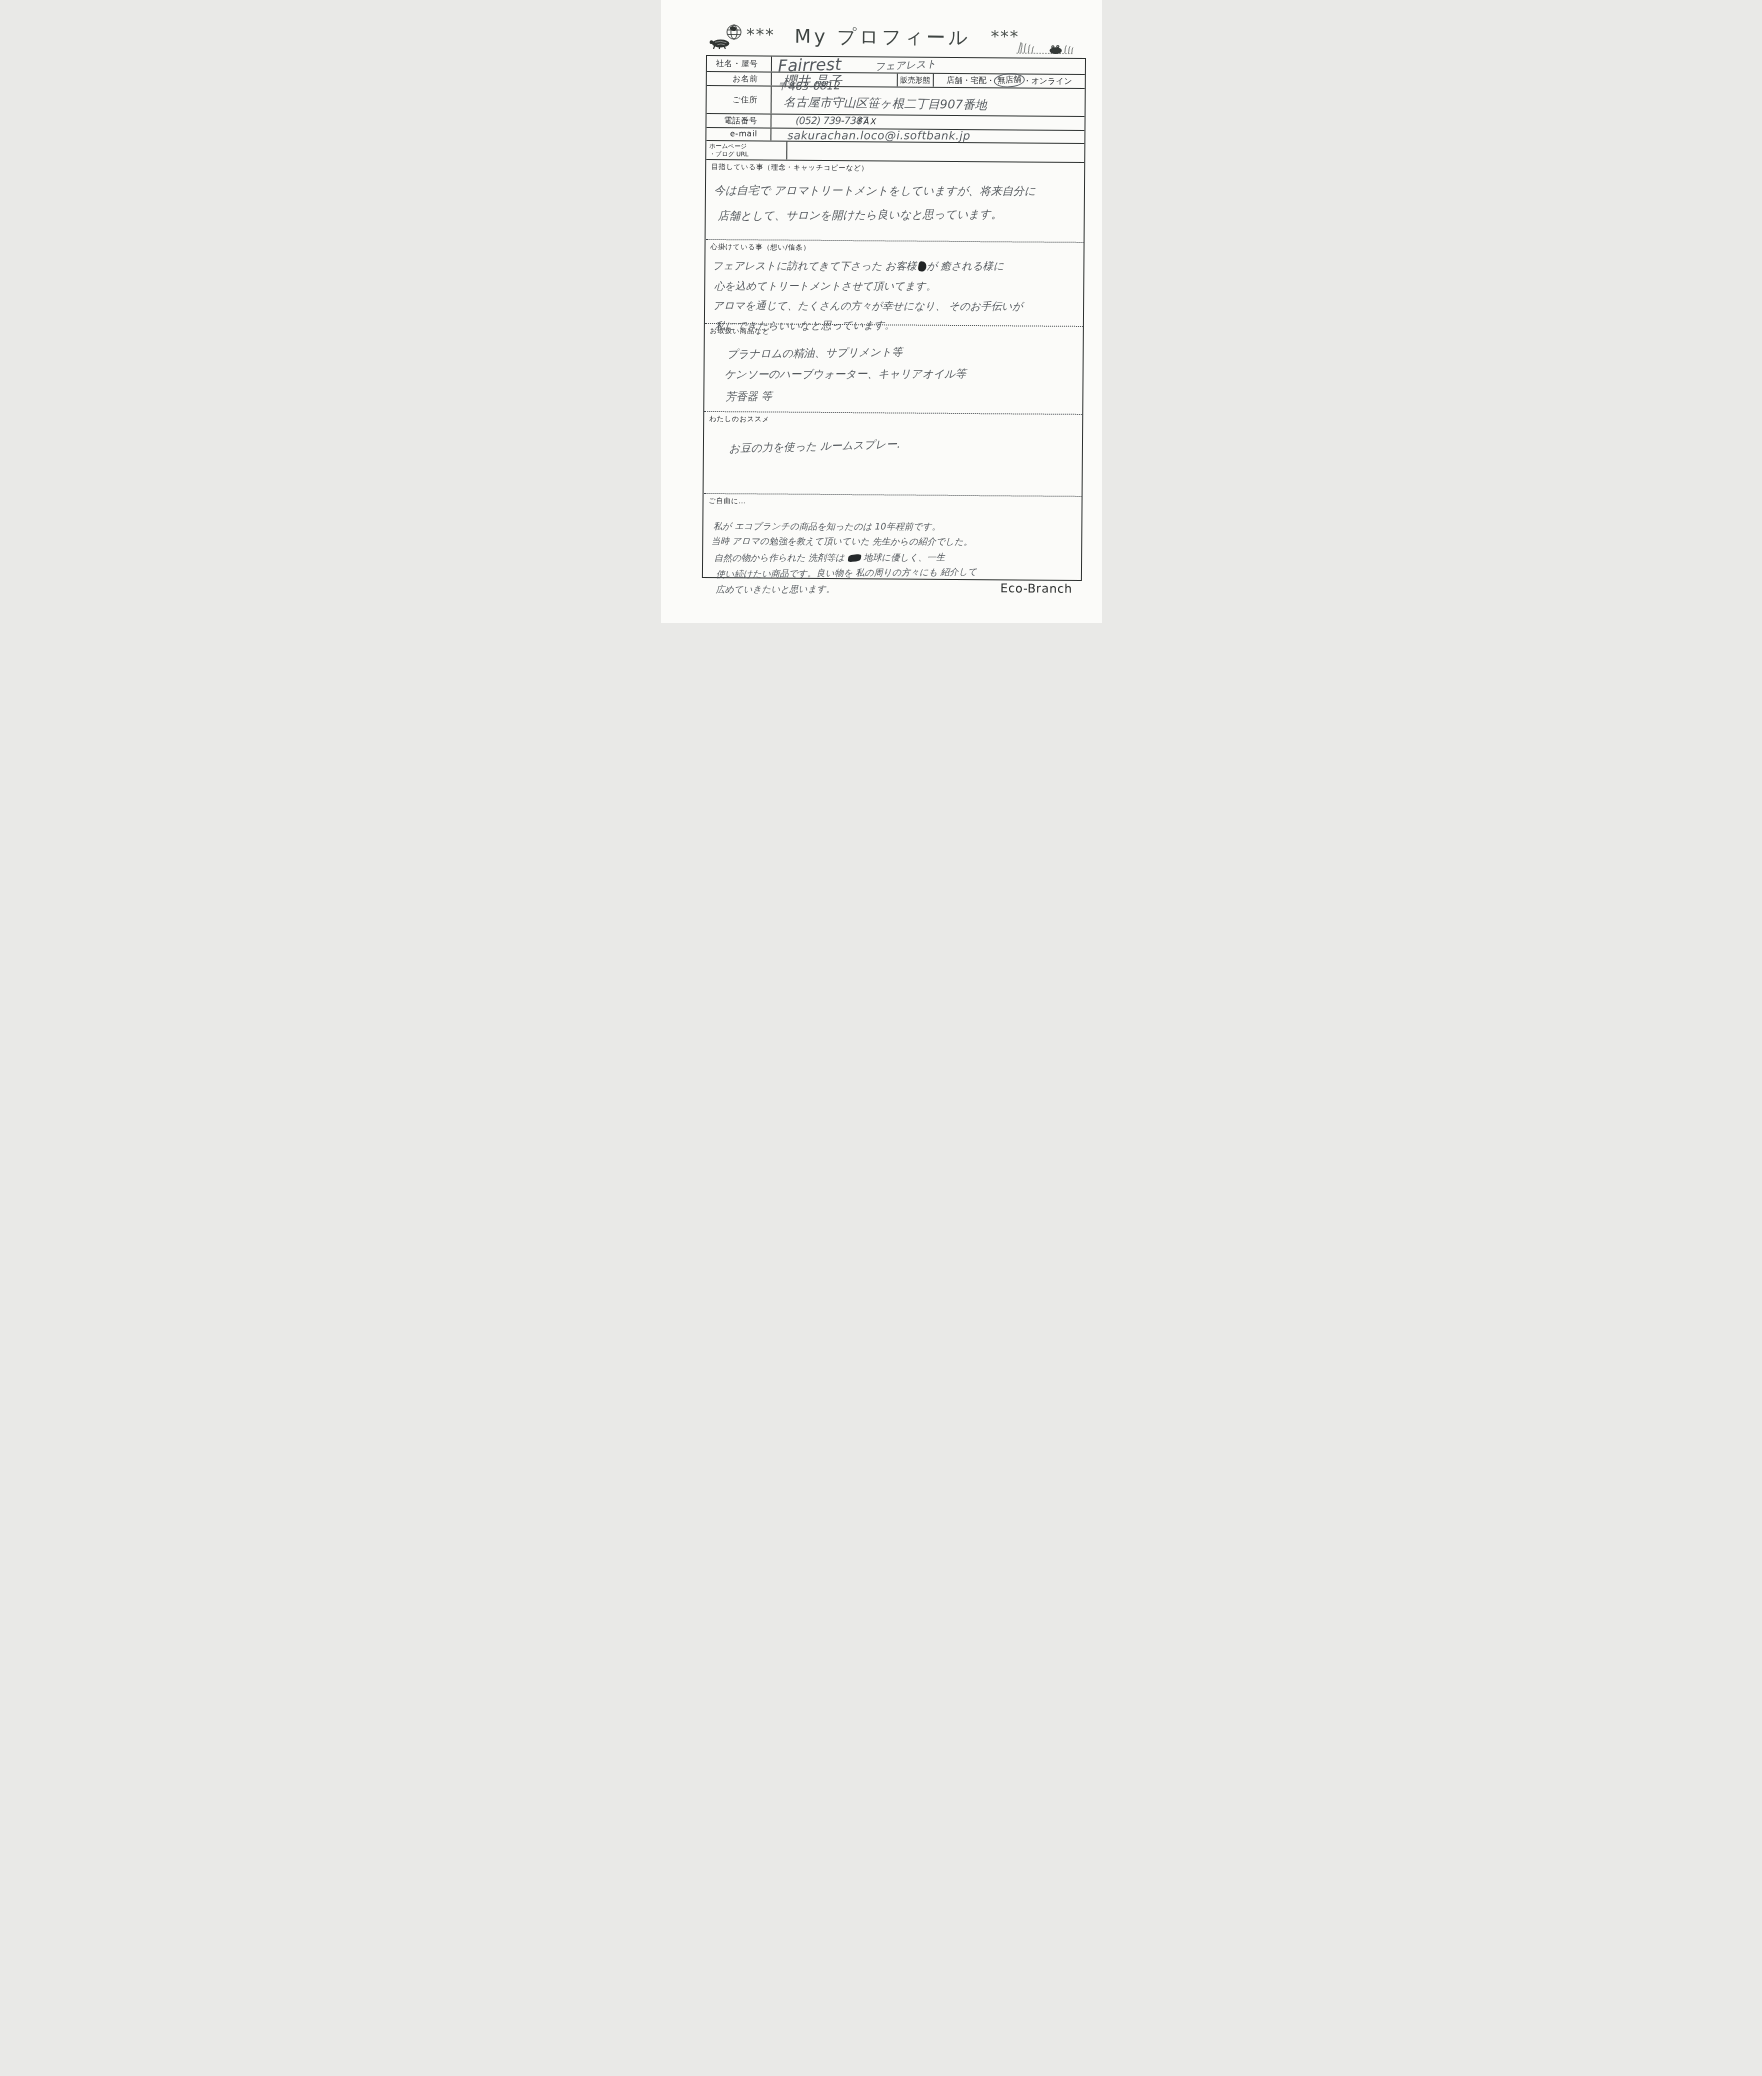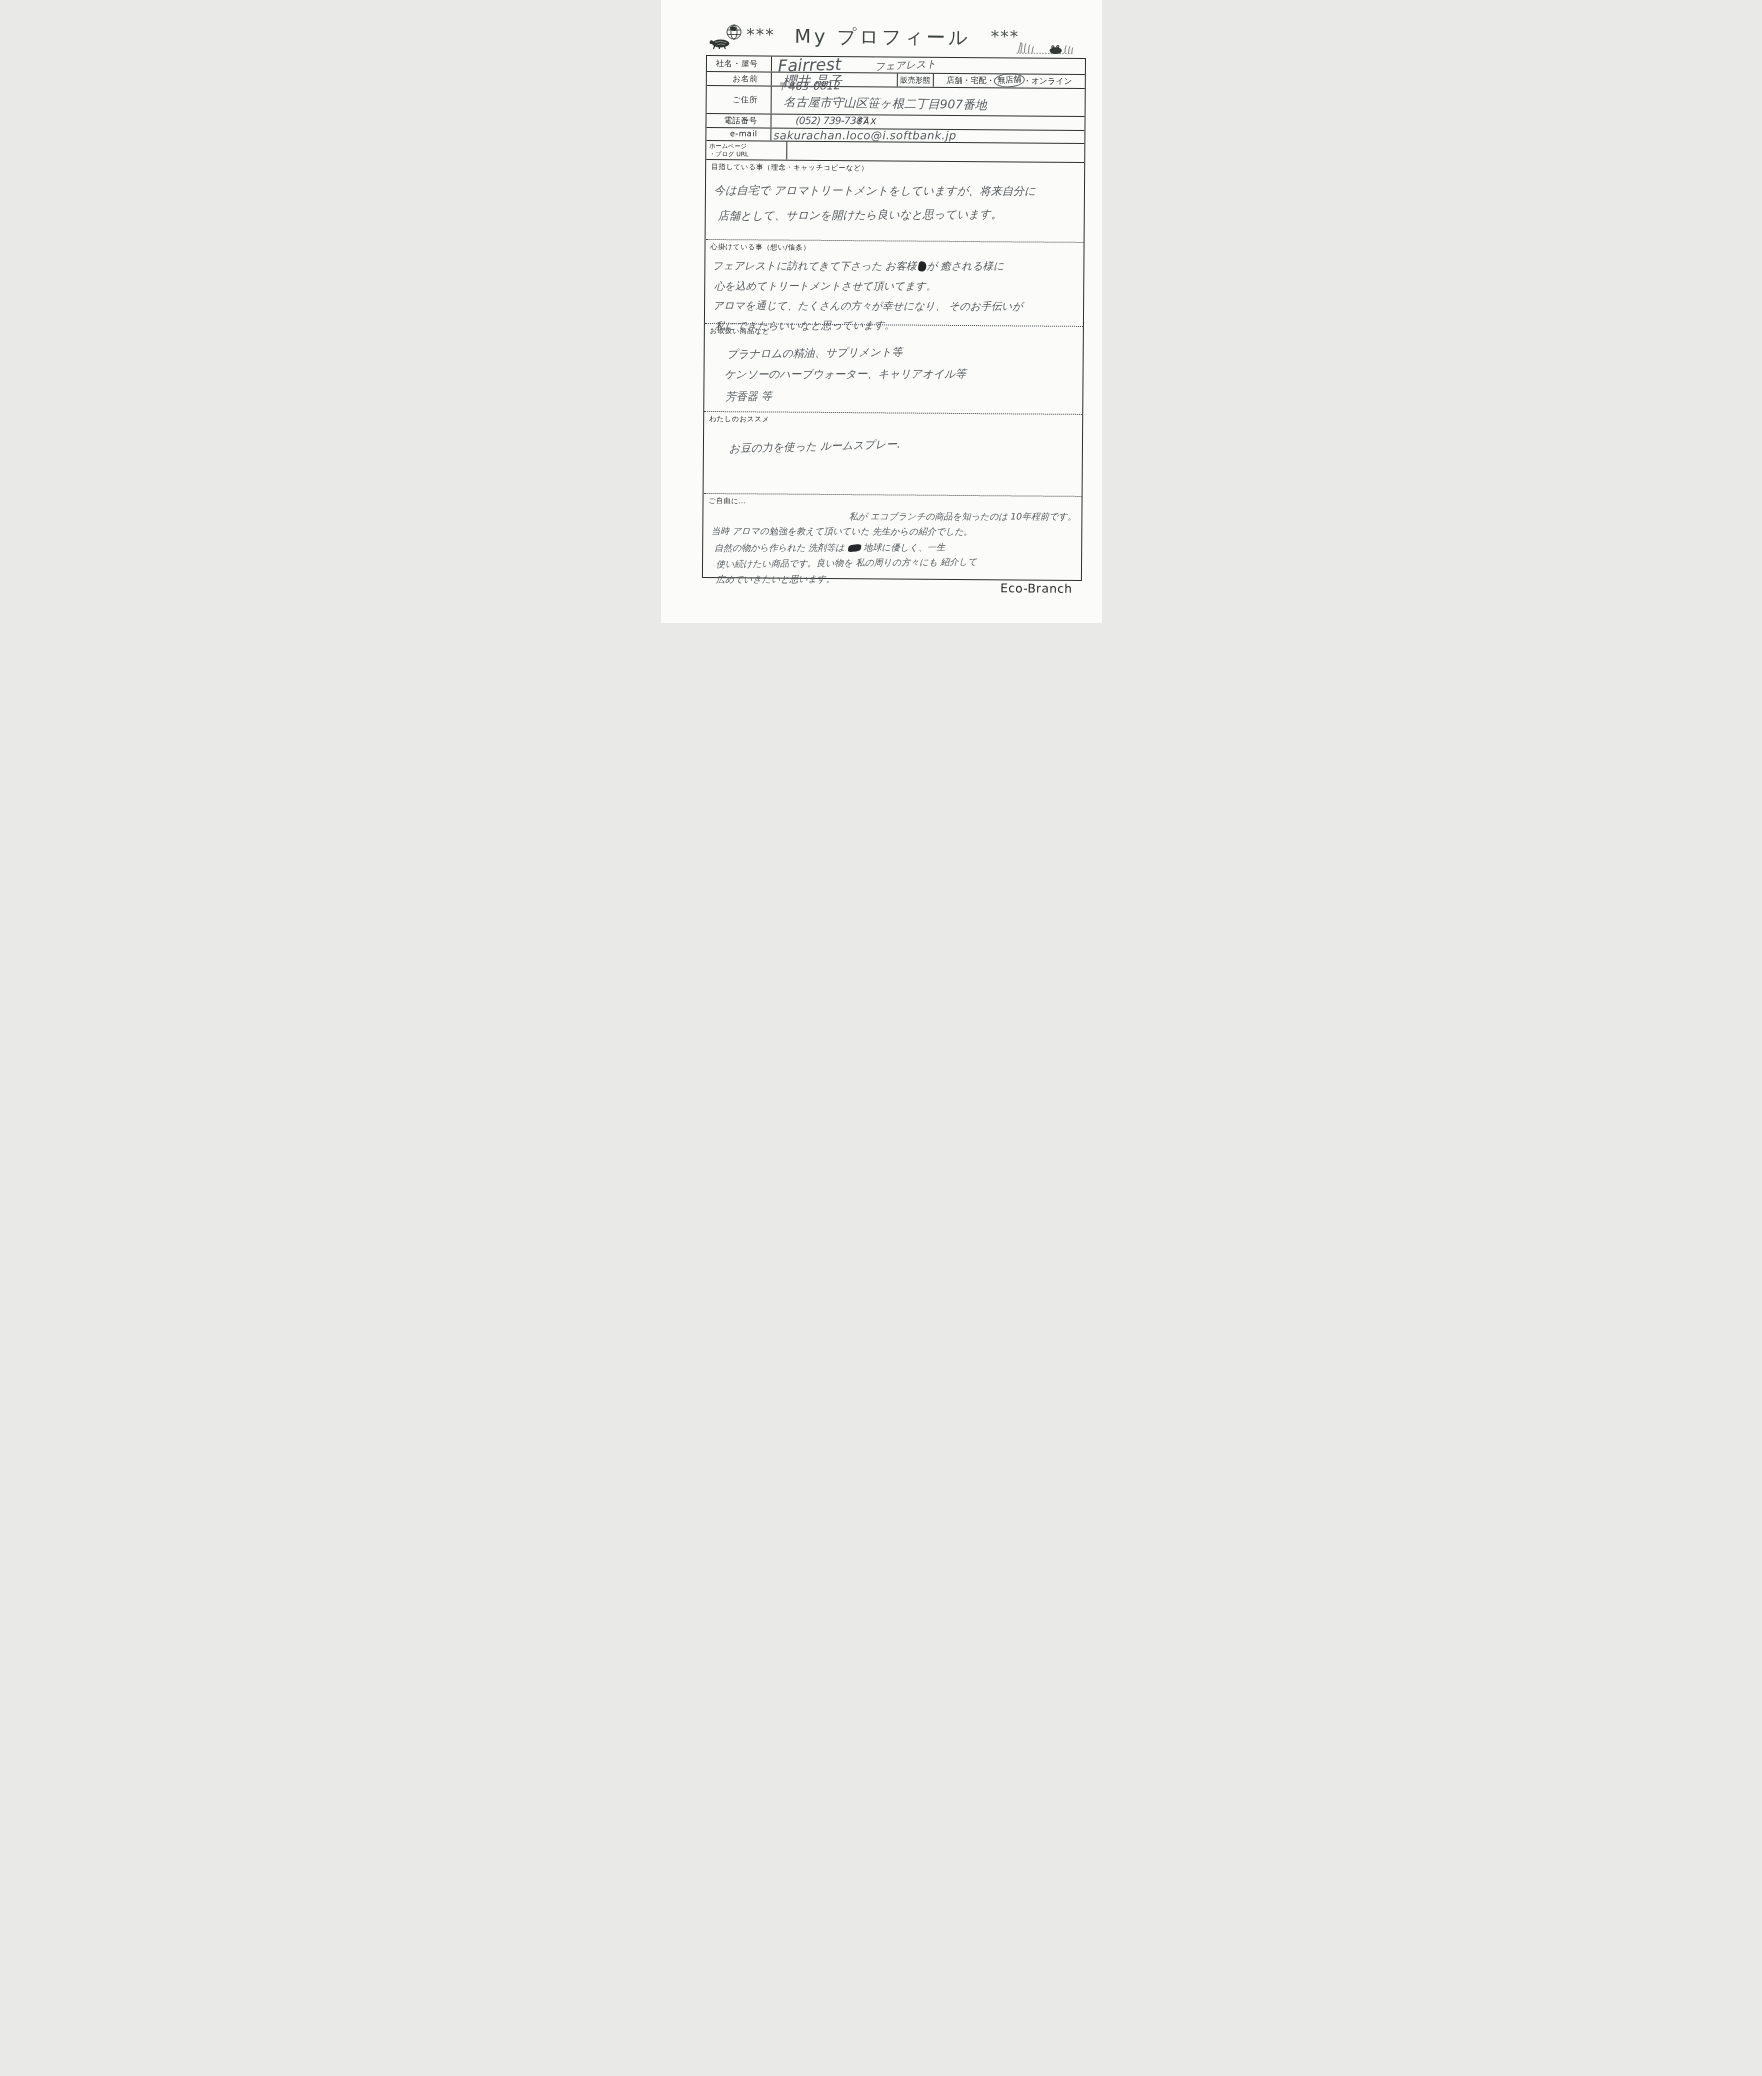--- a/index.html
+++ b/index.html
@@ -61,21 +61,21 @@
 
   .s-prod .hw-line { font-size:10.8px; }
   .s-prod .l1 { margin:8.3px 0 0 17.4px; transform:rotate(-1.2deg); }
   .s-prod .l2 { margin:7.5px 0 0 15px; transform:rotate(-0.6deg);font-family:Liberation Serif, serif; }
   .s-prod .l3 { margin:7.5px 0 0 16px; transform:rotate(-1deg); }
 
   .s-rec .hw-line { font-size:10.8px; }
   .s-rec .l1 { margin:11.6px 0 0 20px; transform:rotate(-2deg); }
 
   .s-free .hw-line { font-size:9px; line-height:1.35; }
-  .s-free .l1 { margin:3px 0 0 5px; transform:rotate(-0.4deg);text-align:right; }
+  .s-free .l1 { margin:13px 0 0 5px; transform:rotate(-0.4deg); }
   .s-free .l2 { margin:2.9px 0 0 3.3px;  transform:rotate(-0.3deg); }
   .s-free .l3 { margin:3.3px 0 0 5.8px; transform:rotate(-0.6deg); }
   .s-free .l4 { margin:3.7px 0 0 8.3px; transform:rotate(-1deg); }
   .s-free .l5 { margin:3.7px 0 0 7.5px; transform:rotate(-0.8deg); }
 
   .footer { position:absolute; top:580px; right:26.6px; font-size:12px; color:#2a2d2c; letter-spacing:0.4px; }
 </style>
 </head>
 <body>
 
@@ -161,21 +161,21 @@
         <div class="lbl">電話番号</div>
         <div class="cell">
           <span class="hw" style="font-size:10px; left:24px; top:-0.8px; letter-spacing:-0.4px; transform:rotate(-0.5deg);">(052) 739-7387</span>
           <span class="fax">FAX</span>
         </div>
       </div>
 
       <div class="row r5">
         <div class="lbl">e-mail</div>
         <div class="cell">
-          <span class="hw" style="font-size:11.2px; left:2px; top:0.8px; letter-spacing:0.4px; transform:rotate(-0.4deg);">sakurachan.loco@i.softbank.jp</span>
+          <span class="hw" style="font-size:11.2px; left:16px; top:0.8px; letter-spacing:0.4px; transform:rotate(-0.4deg);">sakurachan.loco@i.softbank.jp</span>
         </div>
       </div>
 
       <div class="row r6">
         <div class="lbl lbl-url">
           <span>ホームページ</span>
           <span>・ブログ URL</span>
         </div>
         <div class="cell"></div>
       </div>

